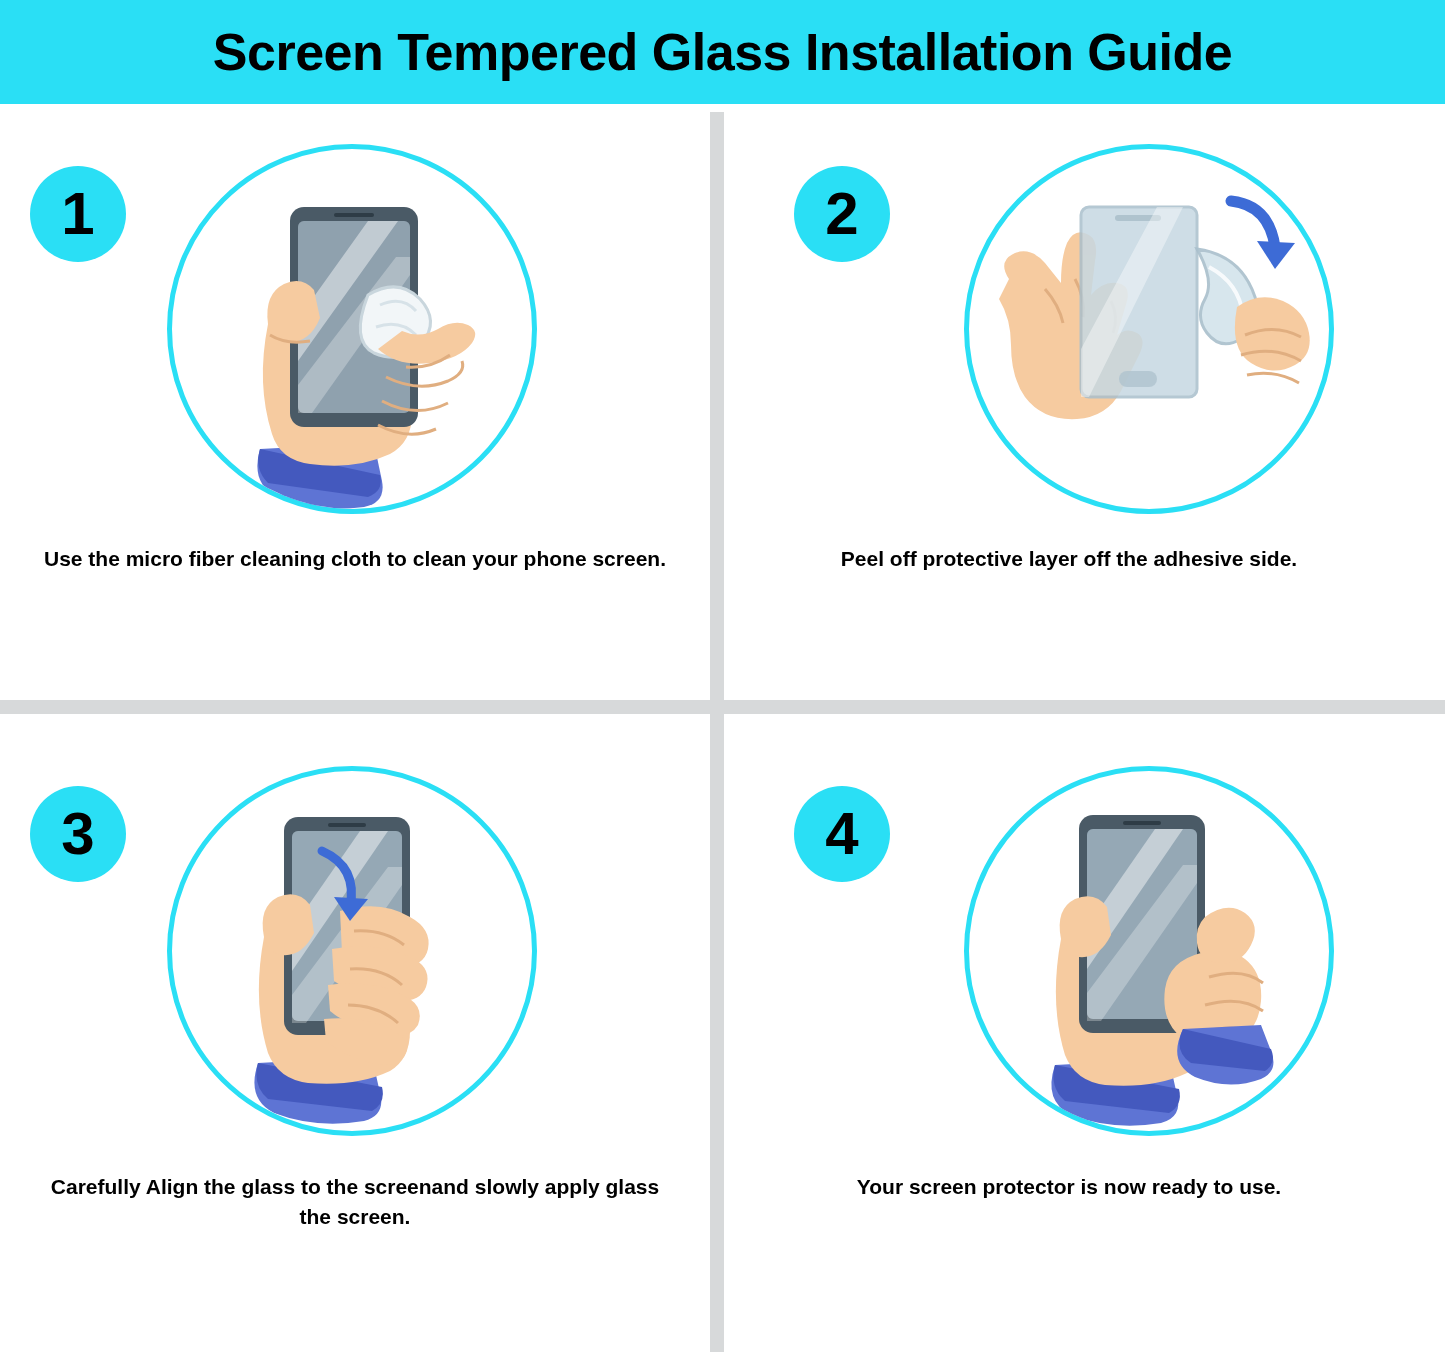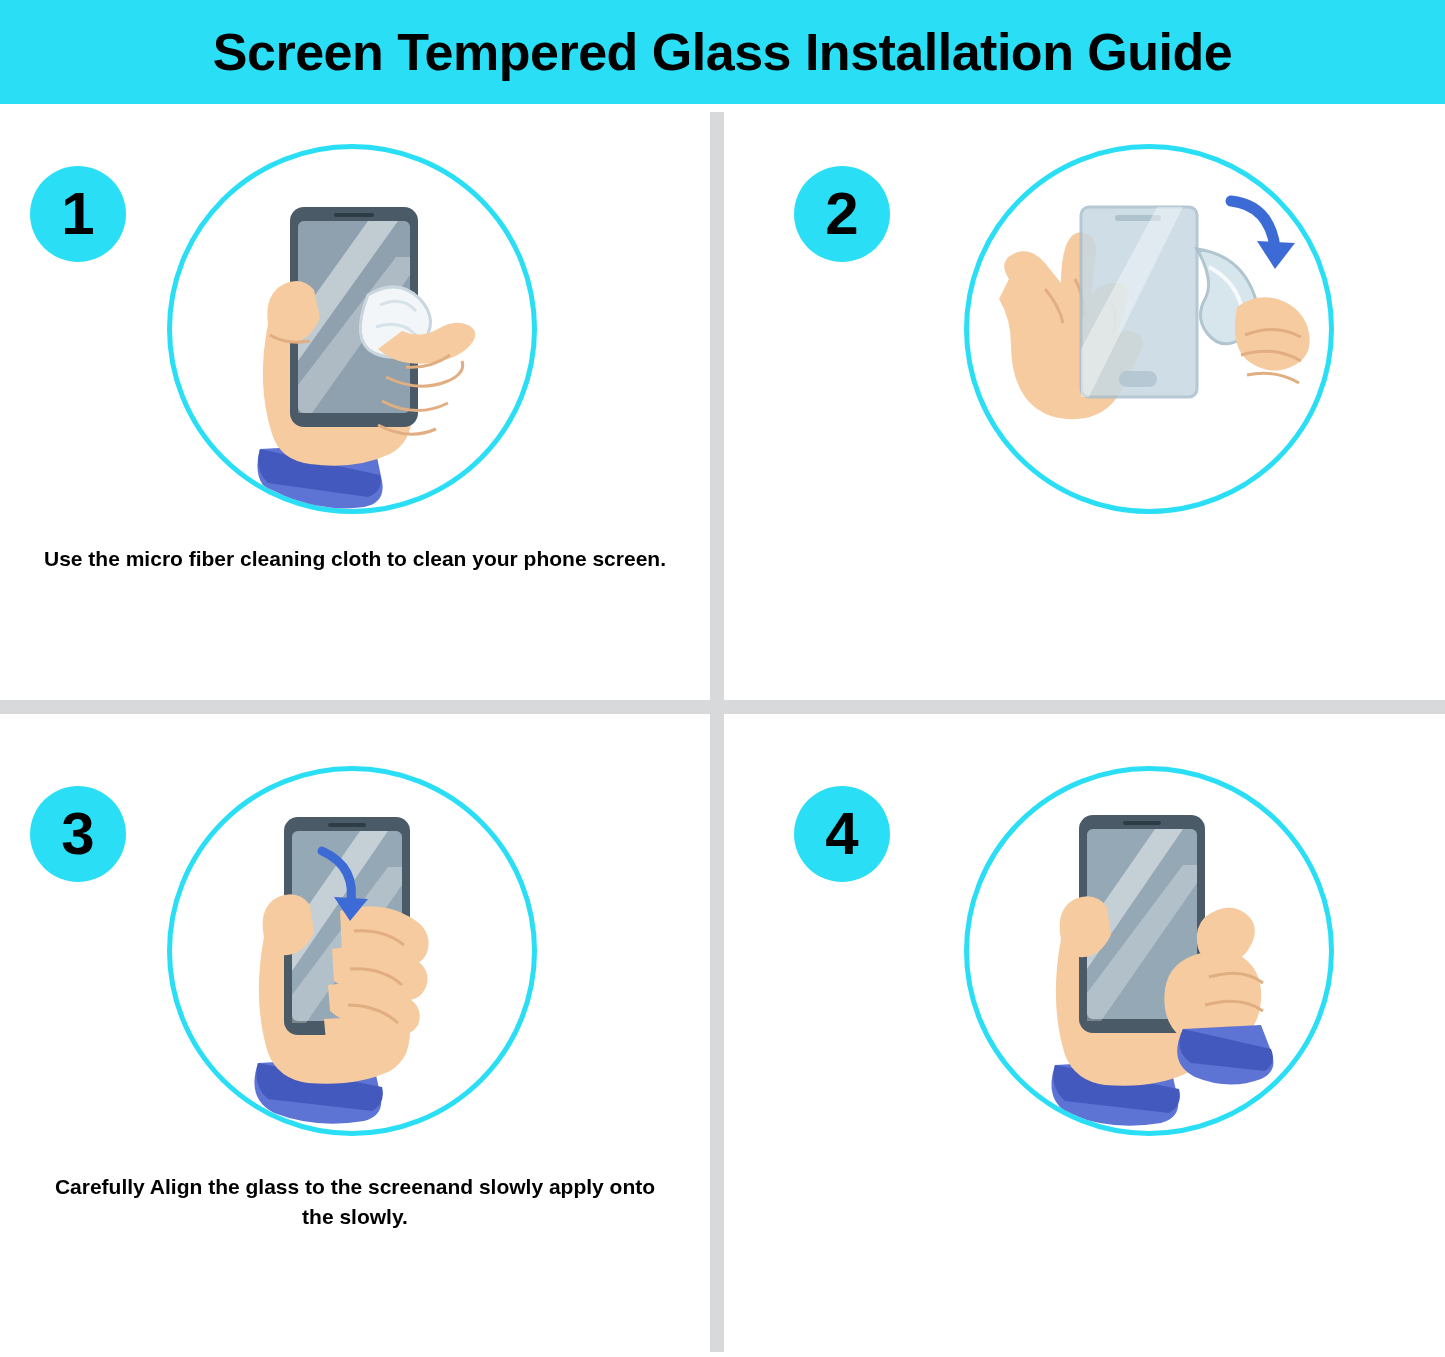--- a/index.html
+++ b/index.html
@@ -207,20 +207,21 @@
           <path d="M268 158 q22 -16 46 -6 q22 10 26 32 q4 22 -14 32 q-22 12 -44 -2 q-22 -14 -14 -56 z" fill="#F6CBA0"></path>
           <path d="M276 186 q30 -12 56 2" stroke="#E0AE80" stroke-width="3" fill="none"></path>
           <path d="M272 206 q32 -10 60 6" stroke="#E0AE80" stroke-width="3" fill="none"></path>
           <path d="M278 226 q28 -6 52 8" stroke="#E0AE80" stroke-width="3" fill="none"></path>
 
           <path d="M262 52 q38 4 44 46" stroke="#3D6BD6" stroke-width="11" fill="none" stroke-linecap="round"></path>
           <path d="M288 92 l18 28 l20 -26 z" fill="#3D6BD6"></path>
         </svg>
       </div>
 
+      <div class="caption">Peel off protective layer off the adhesive side.</div>
     </div>
 
     <div class="cell cell-3">
       <div class="badge">3</div>
 
       <div class="illus">
         <svg viewBox="0 0 360 360" xmlns="http://www.w3.org/2000/svg">
 
           <path d="M86 292 q-12 36 16 50 q42 16 90 8 q22 -6 16 -28 l-8 -36 z" fill="#5E74D4"></path>
           <path d="M86 292 q-6 22 10 36 l104 12 q14 -8 10 -24 z" fill="#4459BE"></path>
@@ -242,21 +243,21 @@
           <path d="M152 248 q48 -4 76 16 q12 10 4 22 q-10 12 -32 6 q-30 -8 -46 -22 z" fill="#F6CBA0"></path>
           <path d="M182 160 q30 -2 50 14" stroke="#E0AE80" stroke-width="3" fill="none"></path>
           <path d="M178 198 q32 -2 52 16" stroke="#E0AE80" stroke-width="3" fill="none"></path>
           <path d="M176 234 q30 0 50 18" stroke="#E0AE80" stroke-width="3" fill="none"></path>
 
           <path d="M150 80 q36 16 28 56" stroke="#3D6BD6" stroke-width="9" fill="none" stroke-linecap="round"></path>
           <path d="M162 126 l16 24 l18 -22 z" fill="#3D6BD6"></path>
         </svg>
       </div>
 
-      <div class="caption">Carefully Align the glass to the screenand slowly apply onto the slowly.</div>
+      <div class="caption">Carefully Align the glass to the screenand slowly apply glass the screen.</div>
     </div>
 
     <div class="cell cell-4">
       <div class="badge">4</div>
 
       <div class="illus">
         <svg viewBox="0 0 360 360" xmlns="http://www.w3.org/2000/svg">
 
           <path d="M86 294 q-12 36 16 50 q42 16 90 8 q22 -6 16 -28 l-8 -36 z" fill="#5E74D4"></path>
           <path d="M86 294 q-6 22 10 36 l104 12 q14 -8 10 -24 z" fill="#4459BE"></path>
@@ -276,16 +277,17 @@
           <path d="M236 146 q22 -16 40 -4 q16 12 6 32 q-10 20 -32 18 q-20 -2 -22 -20 q-2 -16 8 -26 z" fill="#F6CBA0"></path>
           <path d="M240 206 q34 -10 54 6" stroke="#E0AE80" stroke-width="3" fill="none"></path>
           <path d="M236 234 q36 -10 58 6" stroke="#E0AE80" stroke-width="3" fill="none"></path>
           <path d="M238 260 q34 -8 54 6" stroke="#E0AE80" stroke-width="3" fill="none"></path>
 
           <path d="M214 258 q-16 34 12 48 q34 14 66 2 q18 -8 10 -28 l-10 -26 z" fill="#5E74D4"></path>
           <path d="M214 258 q-10 22 8 34 l74 8 q12 -8 6 -22 z" fill="#4459BE"></path>
         </svg>
       </div>
 
+      <div class="caption">Your screen protector is now ready to use.</div>
     </div>
 
   </div>
 </div>
 
 </body></html>

